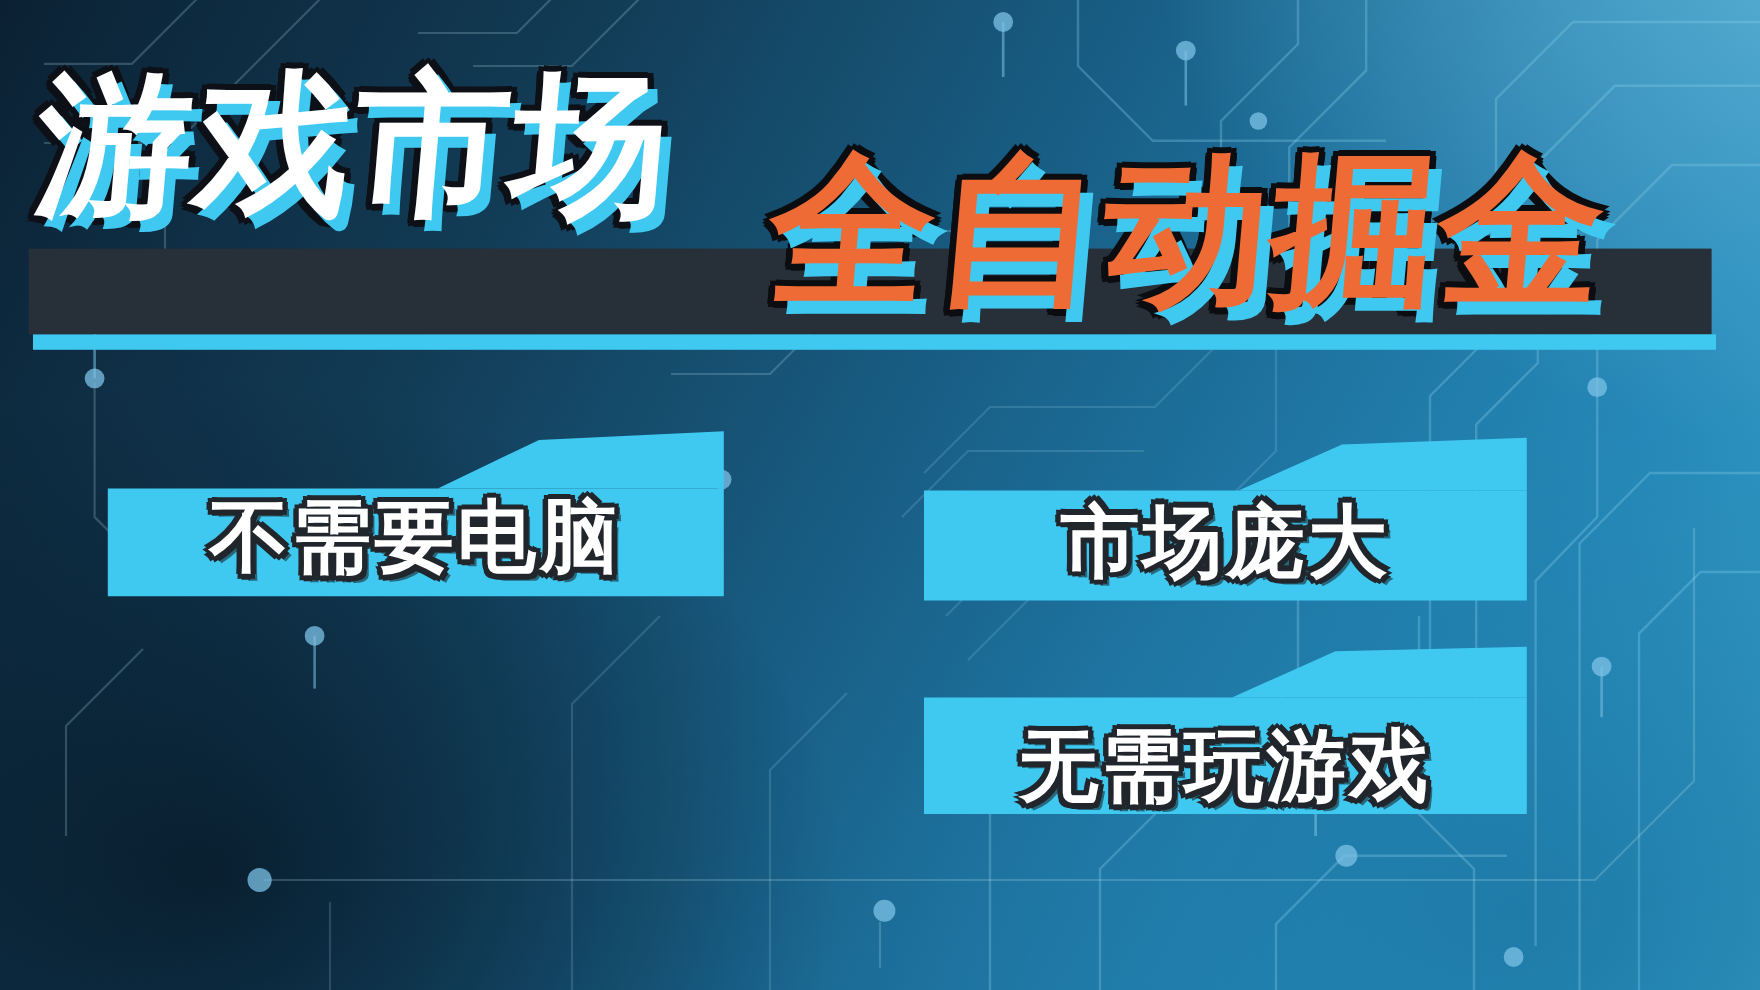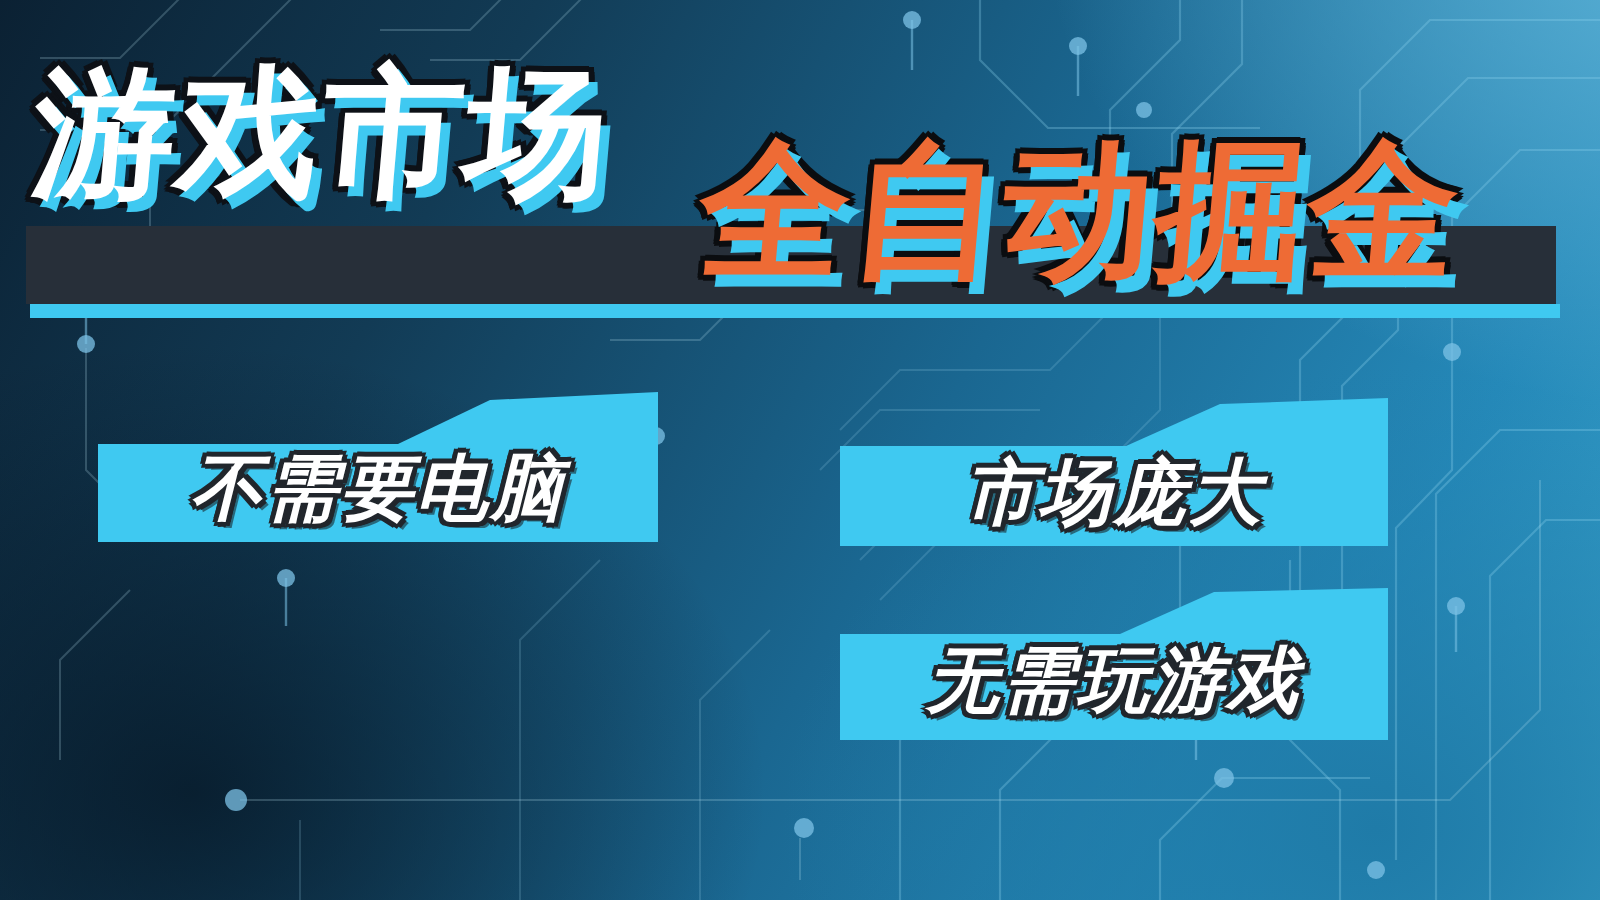--- a/index.html
+++ b/index.html
@@ -68,21 +68,21 @@
     text-shadow:
       12px 12px 0 #3fc9f1,
       -6px 0 0 #0b0d10, 6px 0 0 #0b0d10,
       0 -6px 0 #0b0d10, 0 6px 0 #0b0d10,
       -5px -5px 0 #0b0d10, 5px -5px 0 #0b0d10,
       -5px 5px 0 #0b0d10, 5px 5px 0 #0b0d10,
       -6px 3px 0 #0b0d10, 6px 3px 0 #0b0d10;
   }
 
   
-  .features{position:absolute;left:0;top:0;width:1600px;height:651px;font-style:italic;}
+  .features{position:absolute;left:0;top:0;width:1600px;height:651px;}
   .feat{position:absolute;}
   .feat .wedge{position:absolute;left:0;top:0;width:100%;height:100%;overflow:visible;}
   .feat .txt{
     position:absolute;width:100%;text-align:center;
     font-weight:700;color:#ffffff;white-space:nowrap;
     font-family:"DejaVu Sans","Liberation Sans",sans-serif;
     letter-spacing:3px;line-height:1;
     text-shadow:
       -5px 0 0 #21262c, 5px 0 0 #21262c,
       0 -5px 0 #21262c, 0 5px 0 #21262c,
@@ -194,17 +194,17 @@
       </svg>
       <div class="txt" style="top:58px;font-size:72px;">市场庞大</div>
     </div>
 
 
     <div class="feat" id="feat-3">
       <svg class="wedge" viewBox="0 0 548 152" preserveAspectRatio="none">
         <polygon points="548,0 548,46 280,46 374,4" fill="#3fc9f1"></polygon>
         <polygon points="0,46 548,46 548,152 0,152" fill="#3fc9f1"></polygon>
       </svg>
-      <div class="txt" style="top:56px;font-size:72px;">无需玩游戏</div>
+      <div class="txt" style="top:72px;font-size:72px;">无需玩游戏</div>
     </div>
 
   </div>
 </div>
 
 </body></html>

